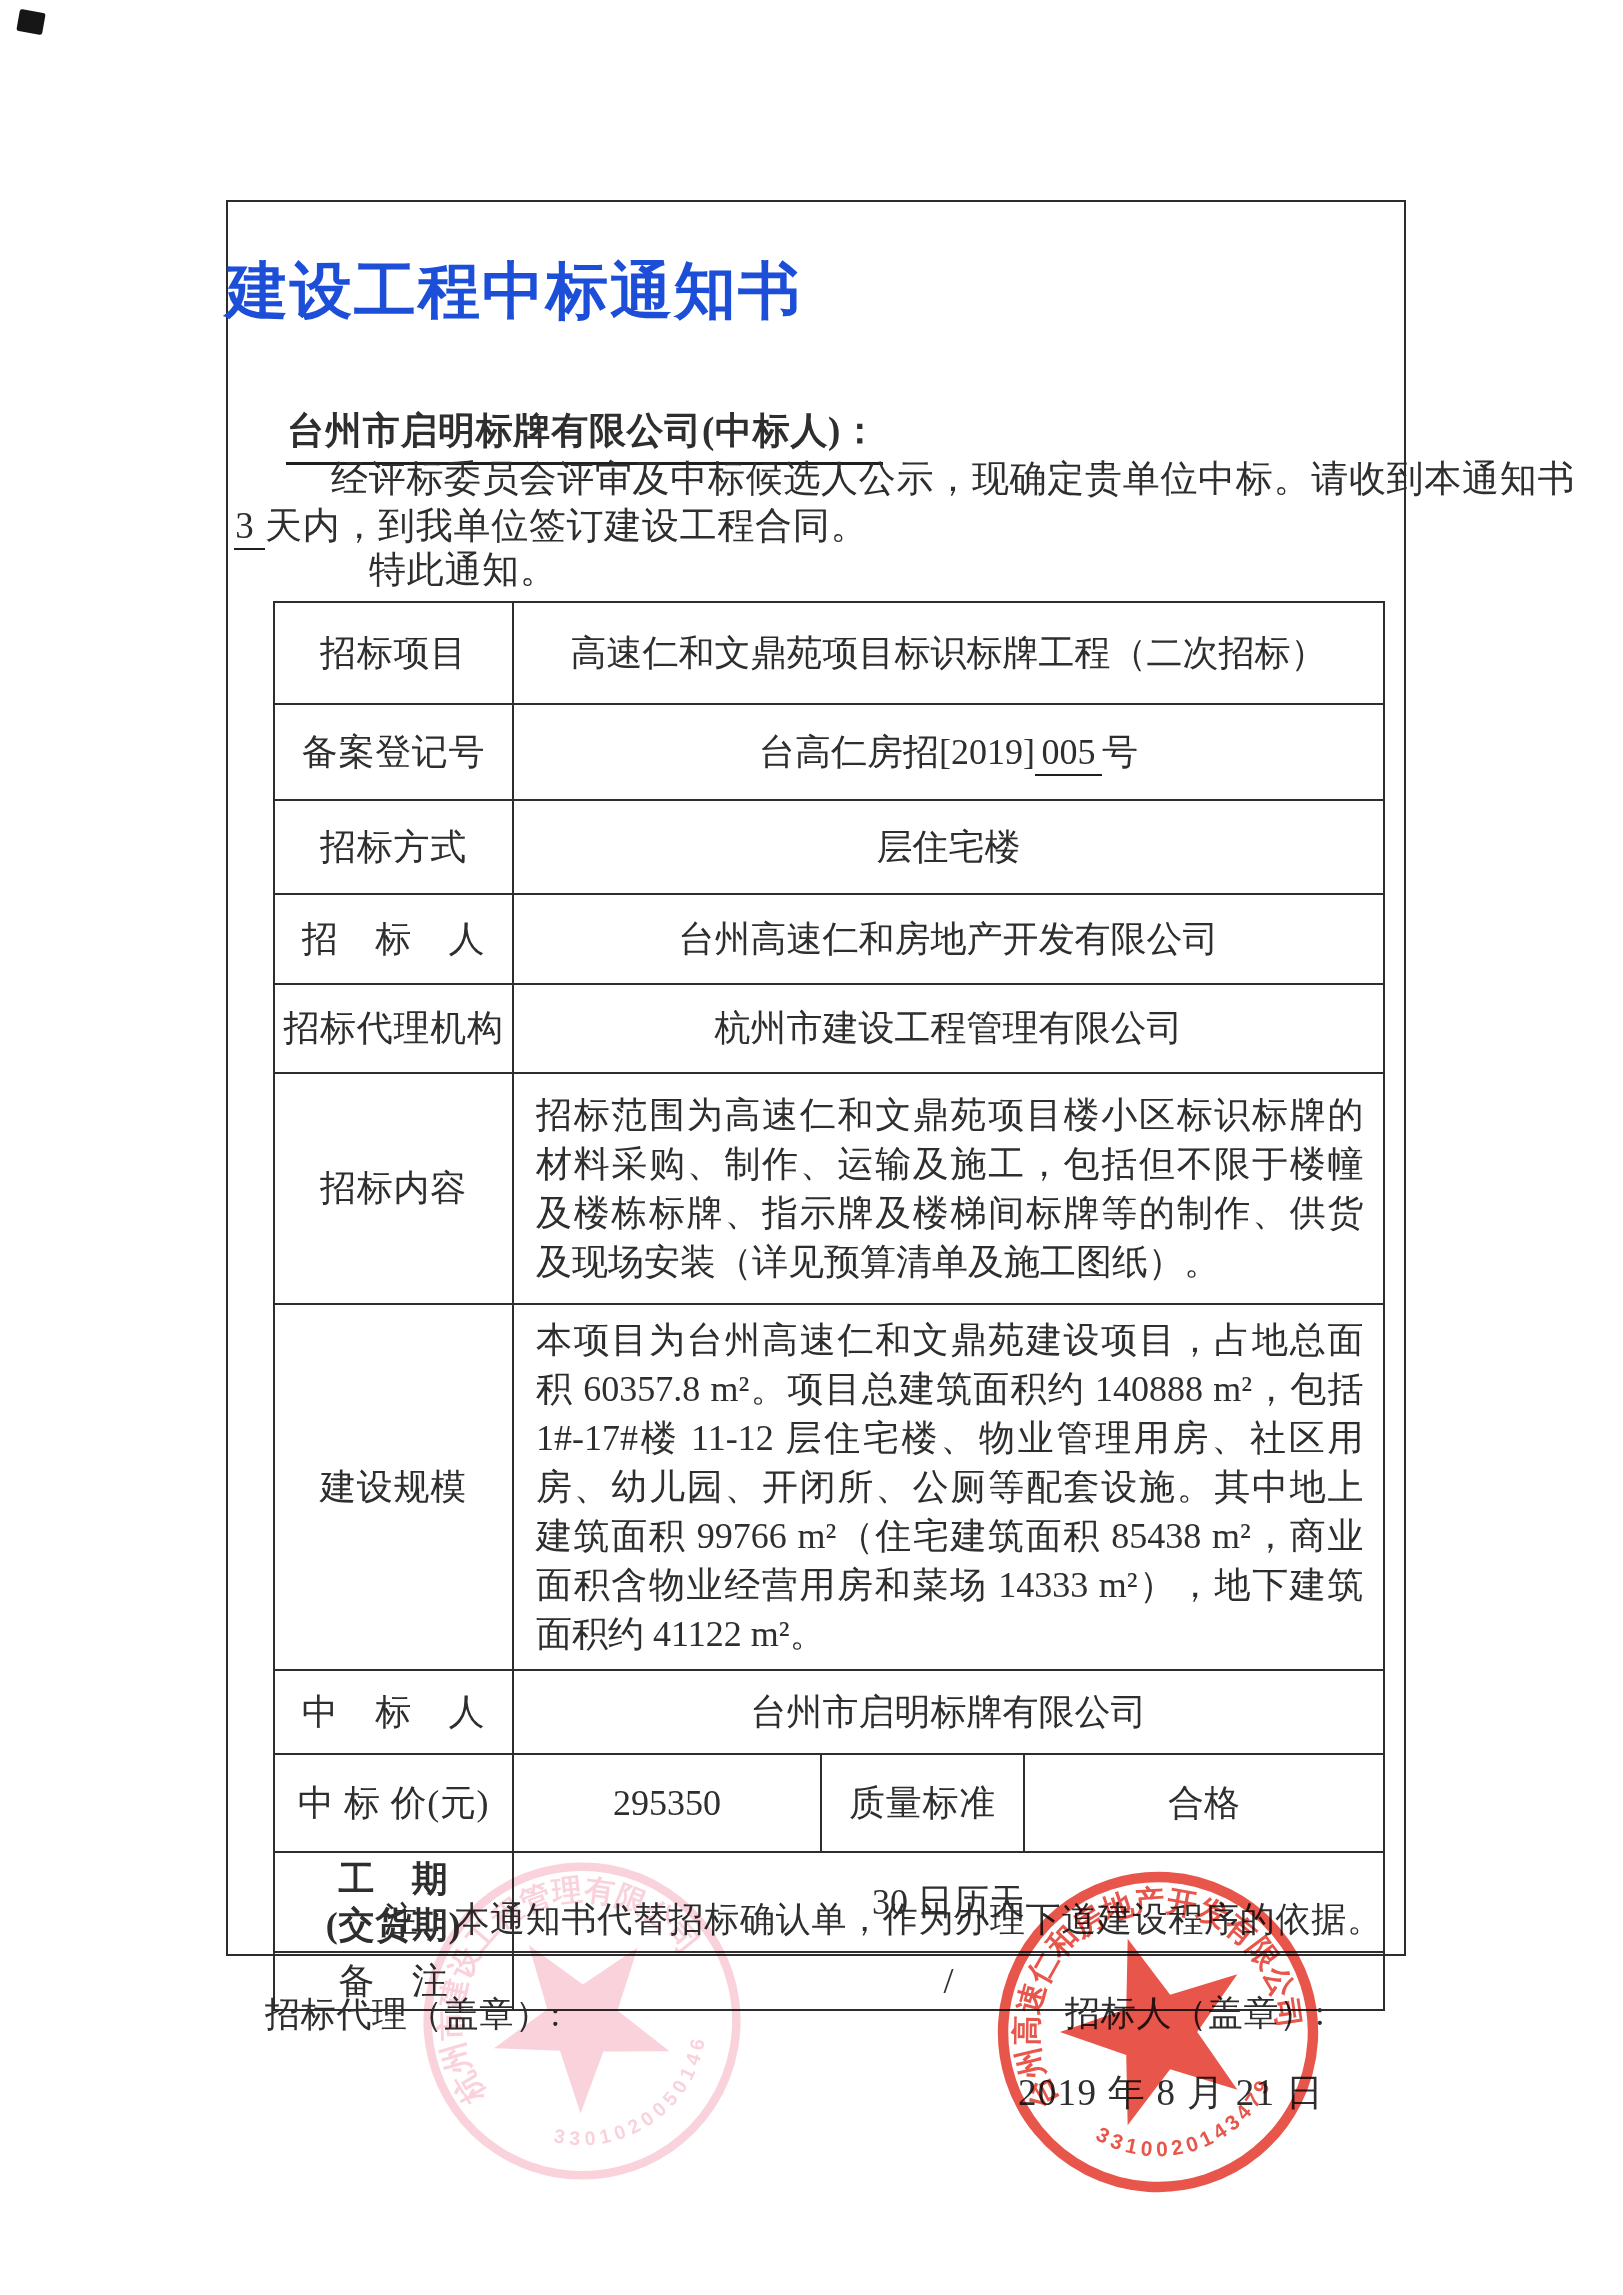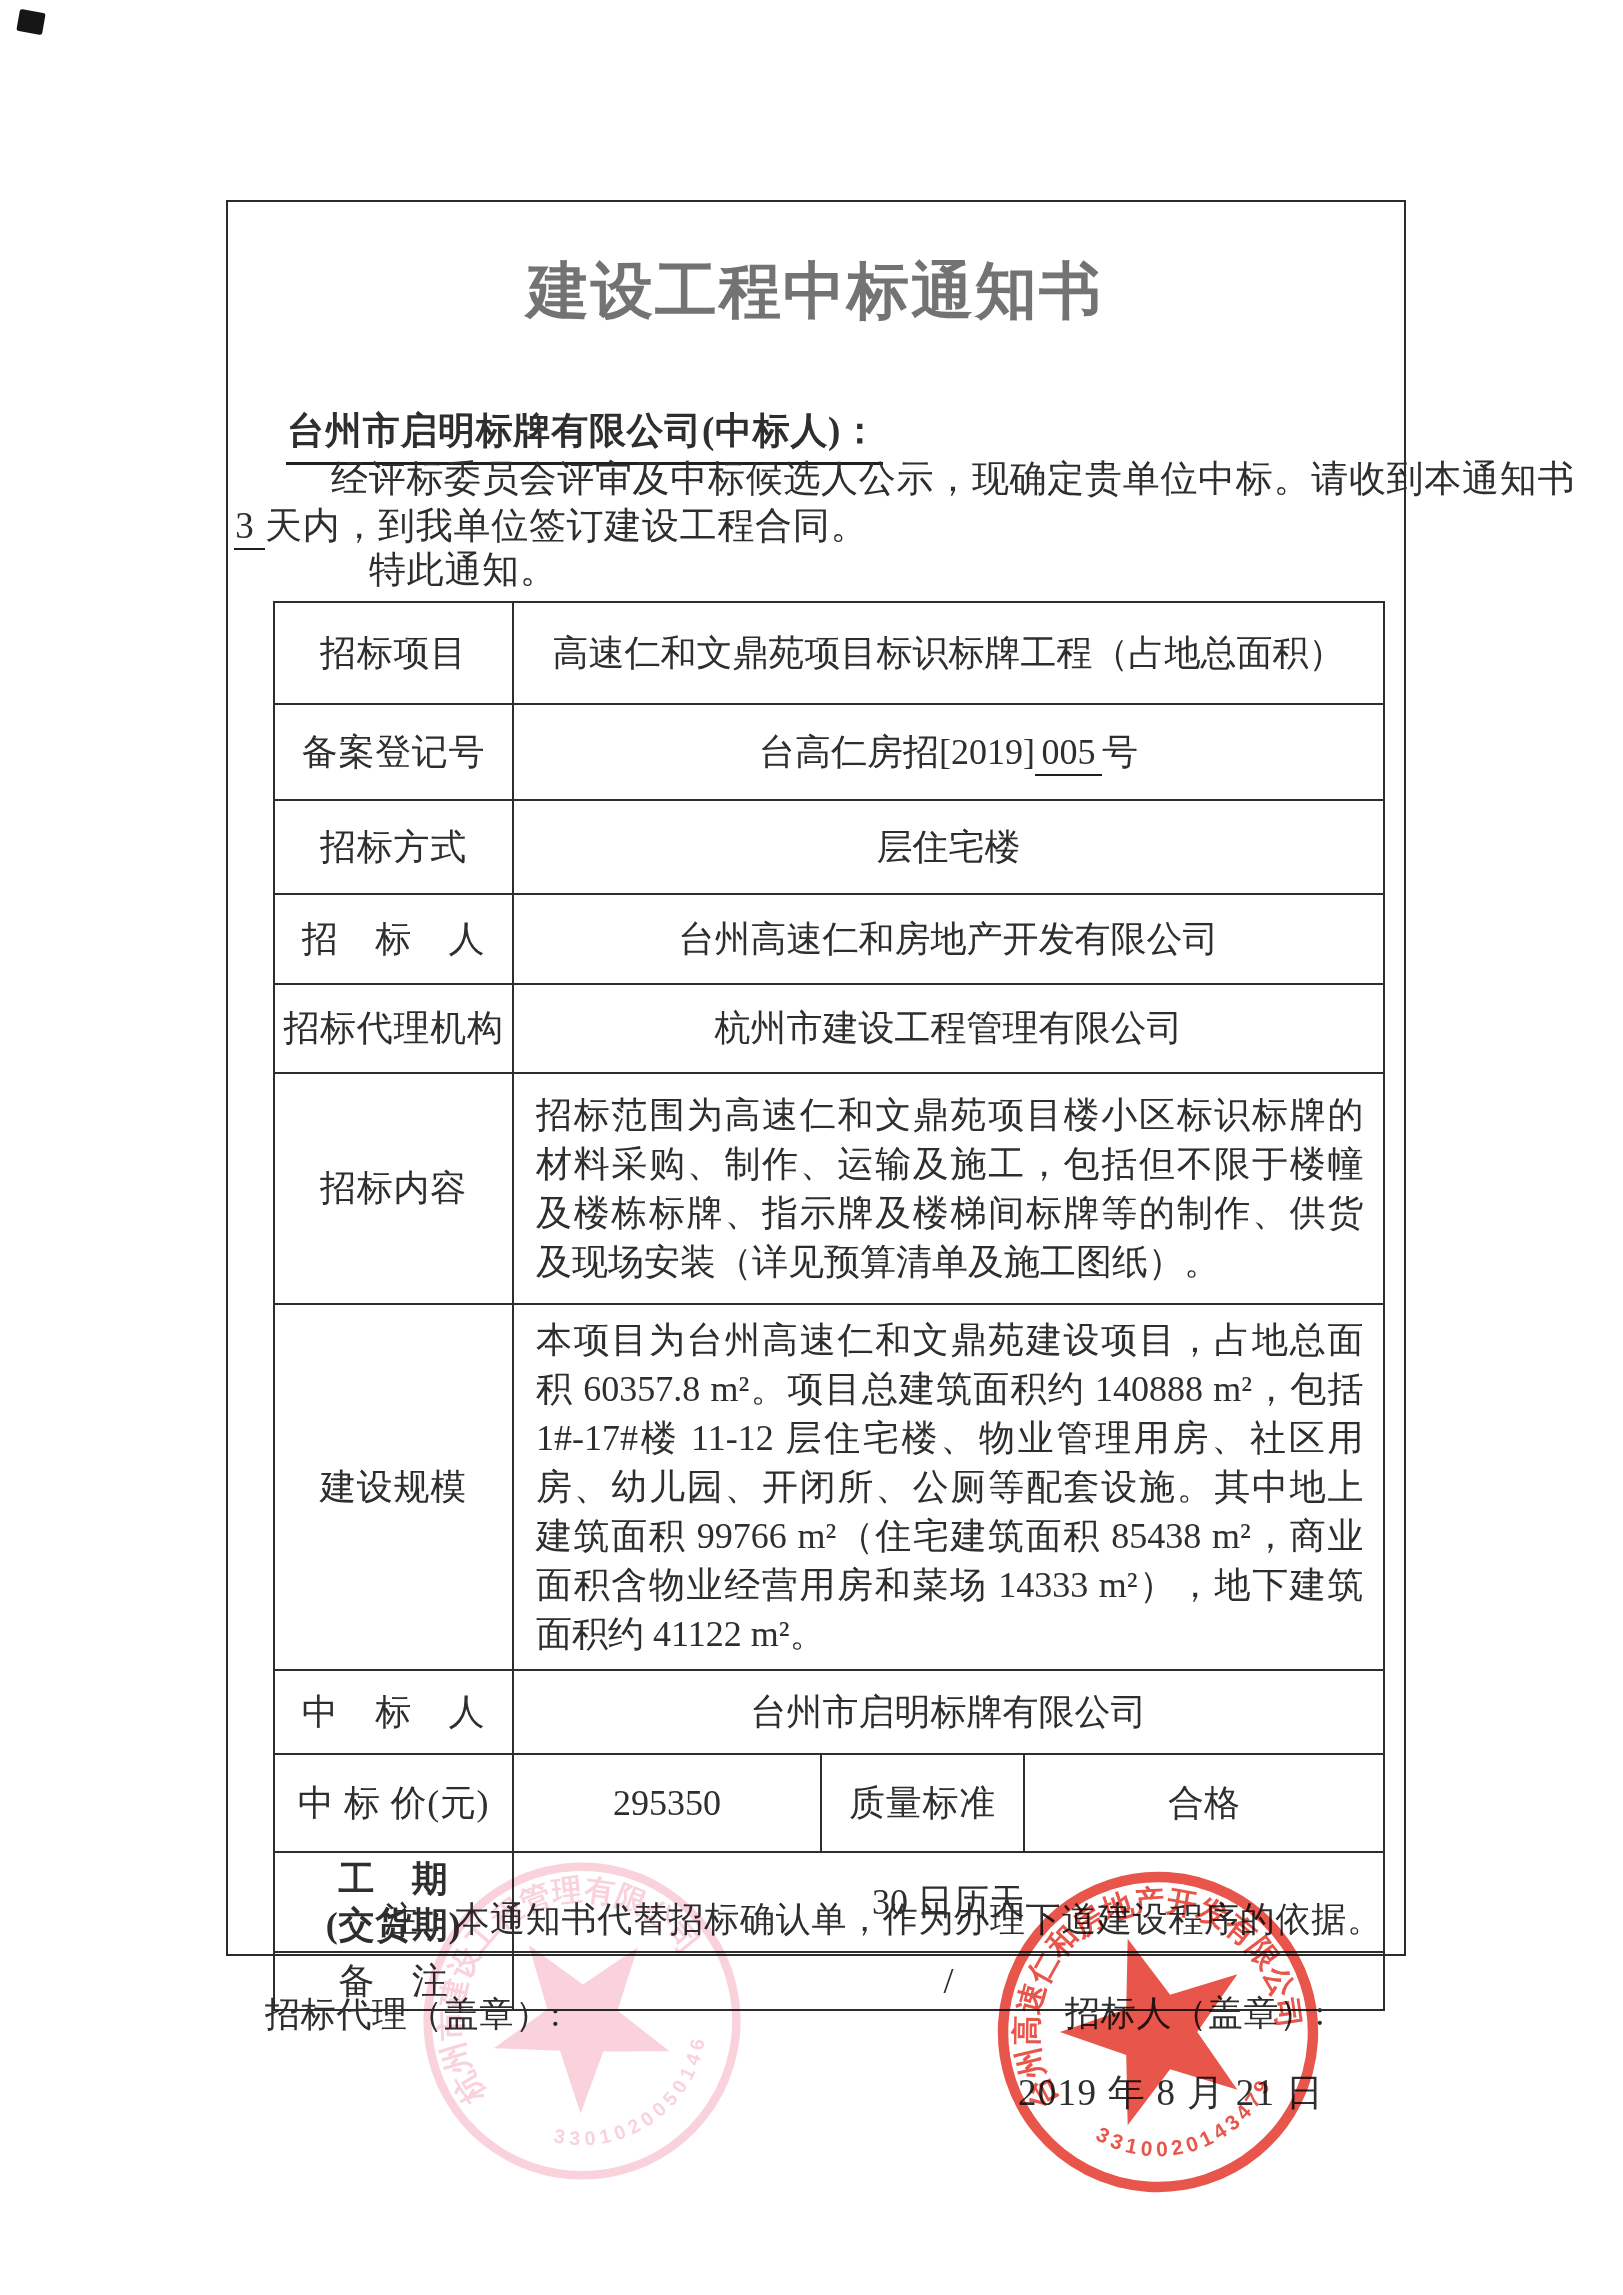--- a/index.html
+++ b/index.html
@@ -5,22 +5,22 @@
   html,body{margin:0;padding:0;}
   body{
     width:1623px;height:2295px;position:relative;background:#ffffff;
     font-family:"Liberation Serif","DejaVu Serif",serif;color:#2e2e2e;
     overflow:hidden;
   }
   .corner-mark{position:absolute;left:18.3px;top:10.5px;width:26px;height:22px;
     background:#161616;transform:rotate(10deg);border-radius:2.6px;}
   .doc-border{position:absolute;left:226px;top:200px;width:1176px;height:1752px;
     border:2.6px solid #2c2c2c;}
-  .title{position:absolute;left:226px;top:249px;width:1178px;text-align:center;
-    font-size:62px;font-weight:bold;letter-spacing:2px;color:#737373;}
+  .title{position:absolute;left:226px;top:249px;width:1178px;
+    font-size:62px;font-weight:bold;letter-spacing:2px;color:#1d4ed8;}
   .addressee{position:absolute;left:286px;top:390px;font-size:37px;font-weight:bold;
     border-bottom:3.3px solid #1f1f1f;padding:0 3.9px 5.9px 1.3px;letter-spacing:0.7px;margin-top:16px;}
   .para{position:absolute;font-size:37px;letter-spacing:0.7px;white-space:nowrap;}
   .p1{left:331px;top:454px;}
   .p2{left:234px;top:501px;}
   .p3{left:369px;top:545px;}
   .uline{border-bottom:2.6px solid #1f1f1f;padding:0 10.5px 2px 1.3px;}
   .u004{border-bottom:2.6px solid #1f1f1f;padding:0 6.5px 2px 6.5px;}
 
   table.tbl{position:absolute;left:273px;top:601px;width:1109px;
@@ -63,21 +63,21 @@
 <table class="tbl">
   <colgroup>
       <col style="width:239px">
       <col style="width:308px">
       <col style="width:203px">
       <col style="width:360px">
     </colgroup>
   <tbody>
       <tr class="r1">
     <td class="lab">招标项目</td>
-    <td class="val" colspan="3">高速仁和文鼎苑项目标识标牌工程（占地总面积）</td>
+    <td class="val" colspan="3">高速仁和文鼎苑项目标识标牌工程（二次招标）</td>
   </tr>
   <tr class="r2">
     <td class="lab">备案登记号</td>
     <td class="val" colspan="3"><span>台高仁房招[2019]</span><span class="u004">005</span><span>号</span></td>
   </tr>
   <tr class="r3">
     <td class="lab">招标方式</td>
     <td class="val" colspan="3">层住宅楼</td>
   </tr>
   <tr class="r4">

